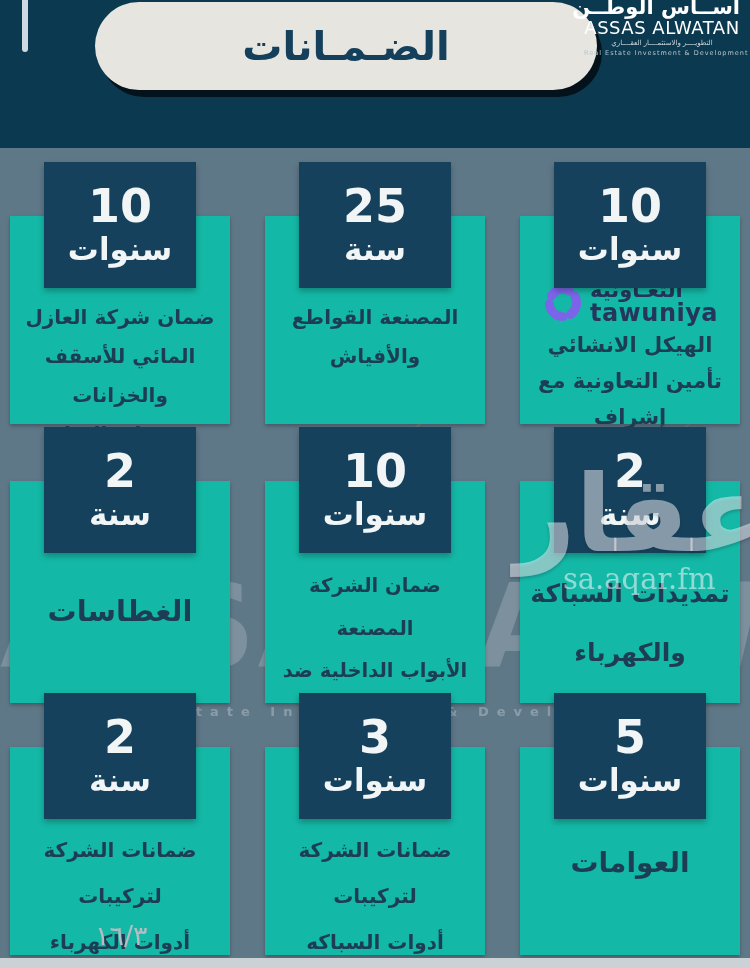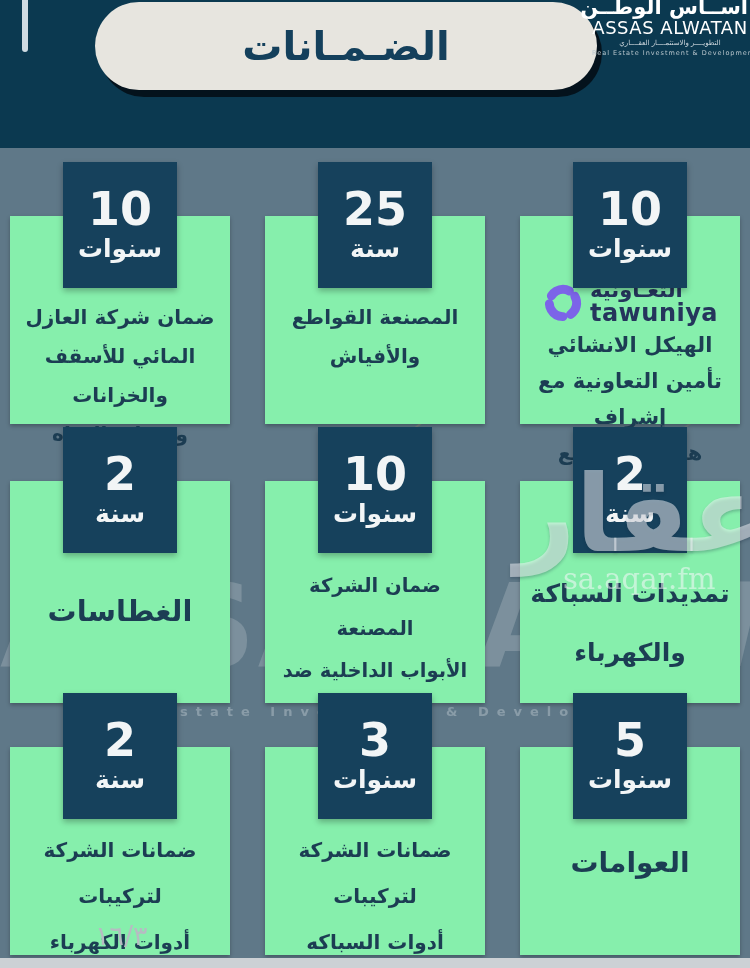--- a/index.html
+++ b/index.html
@@ -7,21 +7,21 @@
         background:#5f7888;font-family:"DejaVu Sans",sans-serif;direction:rtl;}
 
   
   .band{position:relative;width:100%;height:148px;background:#0b3950;z-index:2;}
   .tick{position:absolute;left:22px;top:0;width:6px;height:52px;background:#cfdbe2;
         border-radius:0 0 4px 4px;}
   .pill{position:absolute;left:95px;top:2px;width:502px;height:88px;background:#e7e5df;
         border-radius:50px;display:flex;align-items:center;justify-content:center;
         box-shadow:5px 7px 0 rgba(2,8,14,.78);}
   .pill .title{font-size:40px;font-weight:bold;color:#14405c;letter-spacing:1px;}
-  .logo{position:absolute;right:2px;top:0;width:156px;text-align:center;color:#fff;direction:rtl;}
+  .logo{position:absolute;right:10px;top:0;width:156px;text-align:center;color:#fff;direction:rtl;}
   .logo .ar{font-size:21px;font-weight:bold;line-height:1.05;margin-top:-4px;white-space:nowrap;}
   .logo .en{font-size:18px;line-height:1.15;letter-spacing:.5px;white-space:nowrap;direction:ltr;}
   .logo .tag-ar{font-size:7px;color:#cfd8de;line-height:1.4;white-space:nowrap;overflow:hidden;}
   .logo .tag-en{font-size:6.5px;color:#b9c6cd;letter-spacing:1px;white-space:nowrap;direction:ltr;}
 
   
   .wm-center{position:absolute;left:0;right:0;top:568px;z-index:0;text-align:center;
              color:rgba(226,231,233,.22);font-weight:bold;direction:ltr;}
   .wm-center .big{font-size:116px;line-height:1;letter-spacing:2px;white-space:nowrap;}
   .wm-center .sub{margin-top:20px;font-size:13px;letter-spacing:8px;color:rgba(226,231,233,.33);}
@@ -34,26 +34,26 @@
   .bp1{top:470px;left:250px;width:220px;transform:rotate(-38deg);}
   .bp2{top:450px;left:580px;width:150px;transform:rotate(-38deg);border-top-color:rgba(216,168,100,.16);}
 
   
   .row{display:grid;grid-template-columns:repeat(3,220px);justify-content:space-between;
        padding:0 10px;position:relative;z-index:1;}
   .r1{margin-top:14px;}
   .r2{margin-top:3px;}
   .r3{margin-top:-10px;}
   .cell{display:flex;flex-direction:column;align-items:center;}
-  .badge{width:114px;height:126px;background:#16415c;color:#f2f5f6;display:flex;
+  .badge{width:152px;height:126px;background:#16415c;color:#f2f5f6;display:flex;
          flex-direction:column;align-items:center;justify-content:center;gap:3px;
          position:relative;z-index:2;box-shadow:0 3px 6px rgba(0,0,0,.28);}
   .badge .num{font-size:46px;font-weight:bold;line-height:1;direction:ltr;}
-  .badge .unit{font-size:25px;font-weight:bold;line-height:1.15;}
-  .card{box-sizing:border-box;background:#86efac;width:100%;margin-top:-72px;
+  .badge .unit{font-size:31px;font-weight:bold;line-height:1.15;}
+  .card{box-sizing:border-box;background:#14b8a6;width:100%;margin-top:-72px;
         padding:80px 8px 10px;text-align:center;position:relative;z-index:1;
         box-shadow:0 2px 4px rgba(0,0,0,.28);color:#1c3d53;font-weight:bold;}
   .r1 .card{height:208px;padding-top:82px;}
   .r1 .c-tawuniya .card{padding-top:70px;}
   .r2 .card{height:222px;padding-top:84px;}
   .r2 .single .card{padding-top:112px;}
   .r3 .card{height:208px;padding-top:80px;}
   .r3 .single .card{padding-top:84px;}
 
   .line{font-size:20px;line-height:1.95;}

